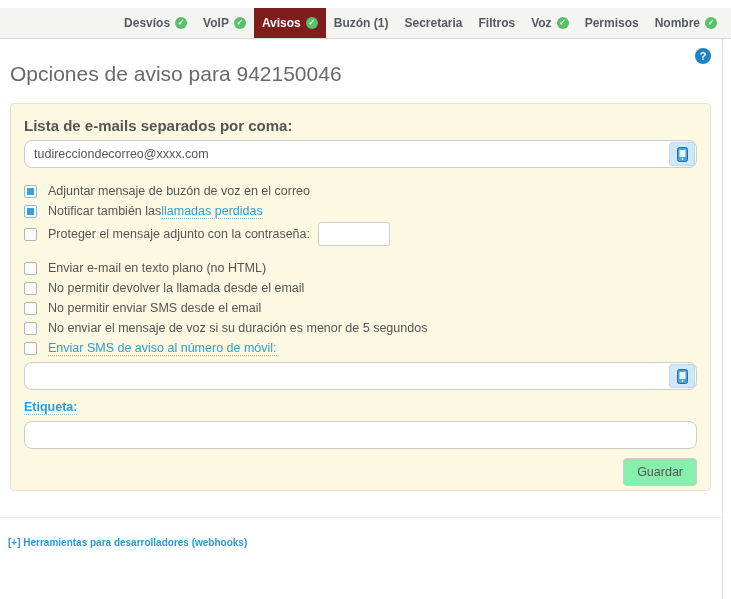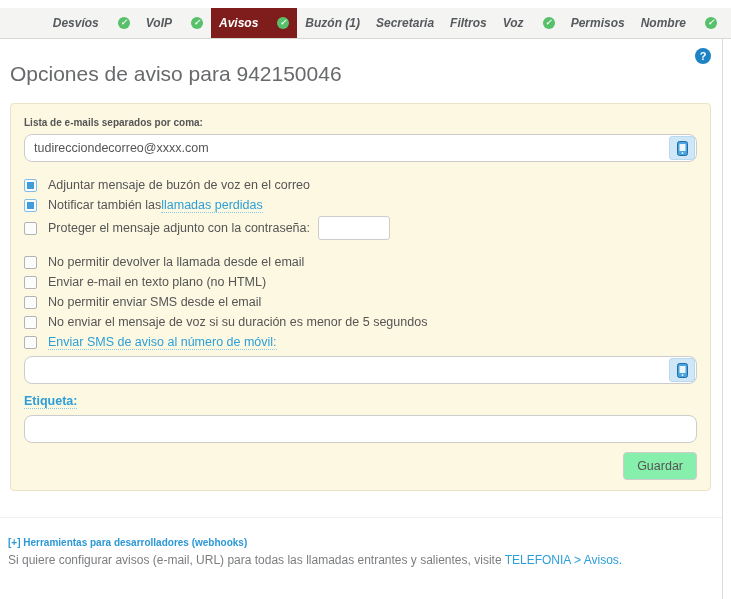--- a/index.html
+++ b/index.html
@@ -2,37 +2,37 @@
 <html><head>
 <meta charset="utf-8">
 <style>
   * { margin:0; padding:0; box-sizing:border-box; }
   html,body { width:731px; height:599px; background:#fff; font-family:"Liberation Sans",sans-serif; position:relative; overflow:hidden; }
 
   
   .tabbar { position:absolute; top:8px; left:0; width:731px; height:31px;
             background:#f4f4f2; border-bottom:1px solid #d8d8d8;
             display:flex; justify-content:flex-end; align-items:stretch; padding-right:6px; }
-  .tab { display:flex; align-items:center; gap:19px; padding:0 8px;
-         font-size:12px; font-weight:bold; color:#565a5e; cursor:pointer; white-space:nowrap;font-style:italic; }
+  .tab { display:flex; align-items:center; gap:5px; padding:0 8px;
+         font-size:12px; font-weight:bold; color:#565a5e; cursor:pointer; white-space:nowrap; }
   .tab.active { background:#7f1d1d; color:#fff; }
   .chk { width:12px; height:12px; border-radius:50%; background:#57c06a; color:#fff;
          font-size:8px; line-height:12px; text-align:center; font-weight:bold; flex:none; }
 
   
   .vline { position:absolute; top:39px; bottom:0; left:722px; width:1px; background:#dcdcdc; }
   .help { position:absolute; top:48px; right:20px; width:16px; height:16px; border-radius:50%;
           background:#1d83c4; color:#fff; font-size:11px; font-weight:bold; text-align:center;
           line-height:16px; cursor:pointer; }
   .title { position:absolute; top:62px; left:10px; font-size:21px; color:#67696b; font-weight:400; }
 
   
   .panel { position:absolute; top:103px; left:10px; width:701px; height:388px;
            background:#fcf8e2; border:1px solid #e9e3c8; border-radius:4px; padding:13px; }
-  .field-label { font-size:10px; font-weight:bold; color:#555; margin-bottom:6px; }
+  .field-label { font-size:15px; font-weight:bold; color:#555; margin-bottom:6px; }
 
   .igroup { position:relative; }
   .tinput { width:100%; height:28px; border:1px solid #ccc; border-radius:8px;
             padding:0 34px 0 9px; font-size:12.5px; color:#555; background:#fff;
             font-family:inherit; outline:none; }
   .tinput.noaddon { padding-right:9px; }
   .addon { position:absolute; right:2px; top:2px; bottom:2px; width:26px;
            background:#cfe7f7; border:1px solid #b9d9ee; border-radius:3px;
            display:flex; align-items:center; justify-content:center; cursor:pointer; }
 
@@ -140,25 +140,25 @@
     <div class="crow tall">
       <span class="cbox"></span>
       <span>Proteger el mensaje adjunto con la contraseña:</span>
       <input class="mini-input" type="text" value="" style="">
     </div>
   </div>
 
   <div class="checks2">
     <div class="crow">
       <span class="cbox"></span>
-      <span>No permitir devolver la llamada desde el email</span>
+      <span>Enviar e-mail en texto plano (no HTML)</span>
     </div>
     <div class="crow">
       <span class="cbox"></span>
-      <span>Enviar e-mail en texto plano (no HTML)</span>
+      <span>No permitir devolver la llamada desde el email</span>
     </div>
     <div class="crow">
       <span class="cbox"></span>
       <span>No permitir enviar SMS desde el email</span>
     </div>
     <div class="crow">
       <span class="cbox"></span>
       <span>No enviar el mensaje de voz si su duración es menor de 5 segundos</span>
     </div>
     <div class="crow">
@@ -183,14 +183,13 @@
     <input class="tinput noaddon" type="text" value="" style="">
   </div>
 
   <div class="save-row">
     <button class="btn">Guardar</button>
   </div>
 </div>
 
 <div class="footer">
   <div class="webhooks">[+] Herramientas para desarrolladores (webhooks)</div>
-  <div class="note"><span>Si quiere configurar avisos (e-mail, URL) para todas las llamadas entrantes y salientes, visite </span><span class="link">TELEFONIA &gt; Avisos.</span></div>
 </div>
 
 </body></html>

